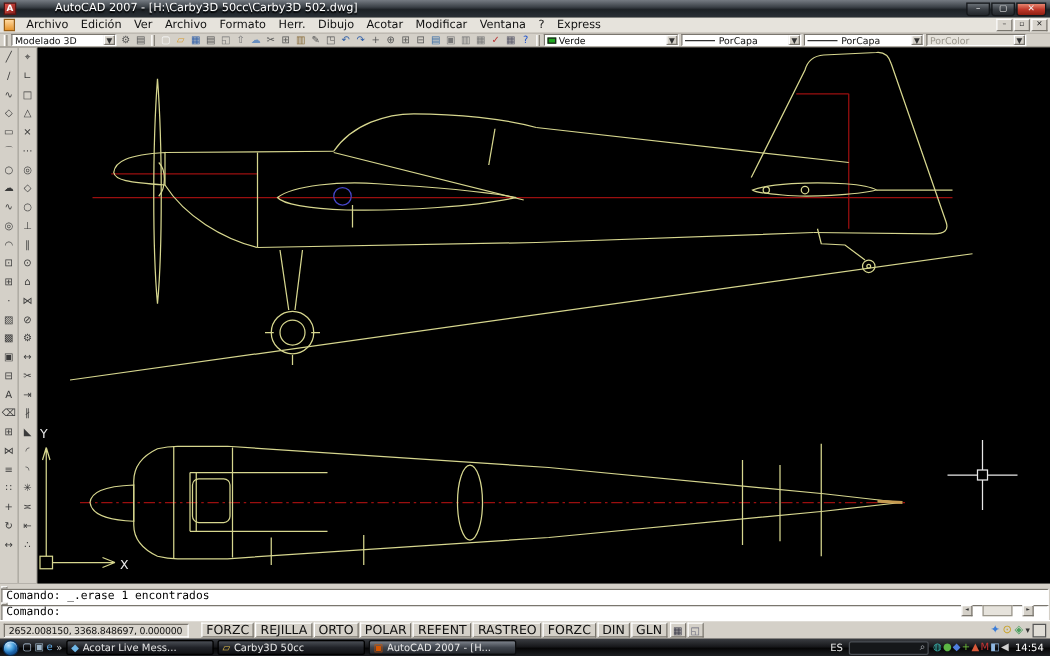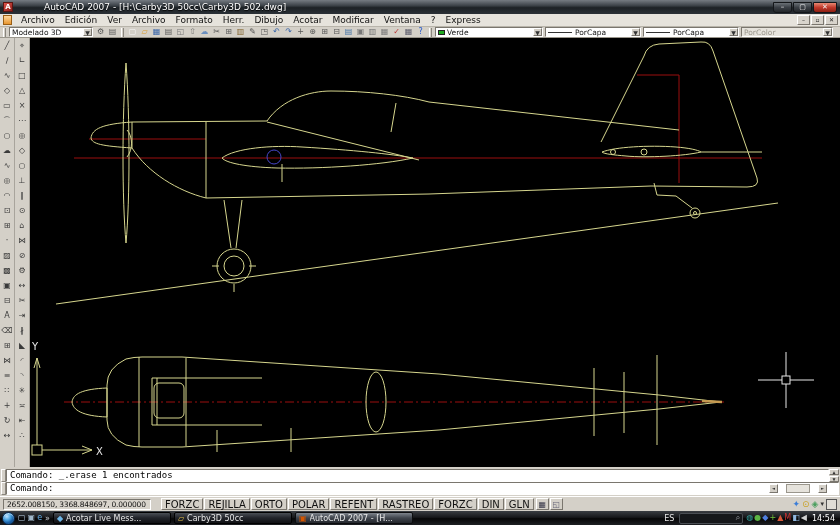--- a/index.html
+++ b/index.html
@@ -62,21 +62,21 @@
   #cad .dash { stroke-dasharray:9,3,2,3; }
   #cad .blue { stroke:var(--cad_mark); }
   #cad .cross { stroke:var(--cad_cross); }
   #cad .orange { stroke:#c59a50; stroke-width:2.5; }
   #cad text { fill:var(--cad_cross); stroke:none; font-size:10px; font-family:"DejaVu Sans",sans-serif; }
 
   
   #cmdline { position:absolute; left:0; top:467px; width:840px; height:29px;
     background:#d4d0c8; border-top:2px solid #d4d0c8; font-family:"DejaVu Sans Mono",monospace;
     font-size:9px; color:#000; }
-  .cmdrow { position:relative; display:flex; height:13px; margin:0 1px; }
+  .cmdrow { position:relative; display:flex; height:13px; margin:0 1px;flex-direction:column; }
   .cmdgrip { width:5px; background:#d4d0c8; border:1px solid; border-color:#fff #8a867e #8a867e #fff; }
   .cmdtext { flex:1; background:#fff; border:1px solid; border-color:#7a766e #fff #fff #7a766e;
     padding:0 3px; line-height:11px; white-space:pre; }
   .vscroll { width:10px; background:#d4d0c8; display:flex; flex-direction:column; justify-content:space-between; }
   .sbtn { height:6px; font-size:5px; line-height:5px; text-align:center; color:#333;
     background:#d4d0c8; border:1px solid; border-color:#fff #7a766e #7a766e #fff; }
   .hscroll { position:absolute; right:12px; top:2px; width:58px; height:9px; display:flex; }
   .hscroll .sbtn { height:9px; width:9px; font-size:5px; line-height:7px; }
   .hscroll .thumb { flex:1; background:#e6e3dc; border:1px solid #9a968c; margin:0 8px; }
 
@@ -208,21 +208,21 @@
     <span class="combo" style="width:96px">
       <span class="ltline"></span>
       <span>PorCapa</span>
       <span class="caret">▼</span>
     </span>
     <span class="combo" style="width:96px">
       <span class="ltline"></span>
       <span>PorCapa</span>
       <span class="caret">▼</span>
     </span>
-    <span class="combo disabled" style="width:92px">
+    <span class="combo disabled" style="width:80px">
       <span>PorColor</span>
       <span class="caret">▼</span>
     </span>
   </div>
 
   <div id="main">
     <div class="sidecol">
       <span data-list="draw_toolbar">
           <span class="sicon">╱</span>
           <span class="sicon">∕</span>

